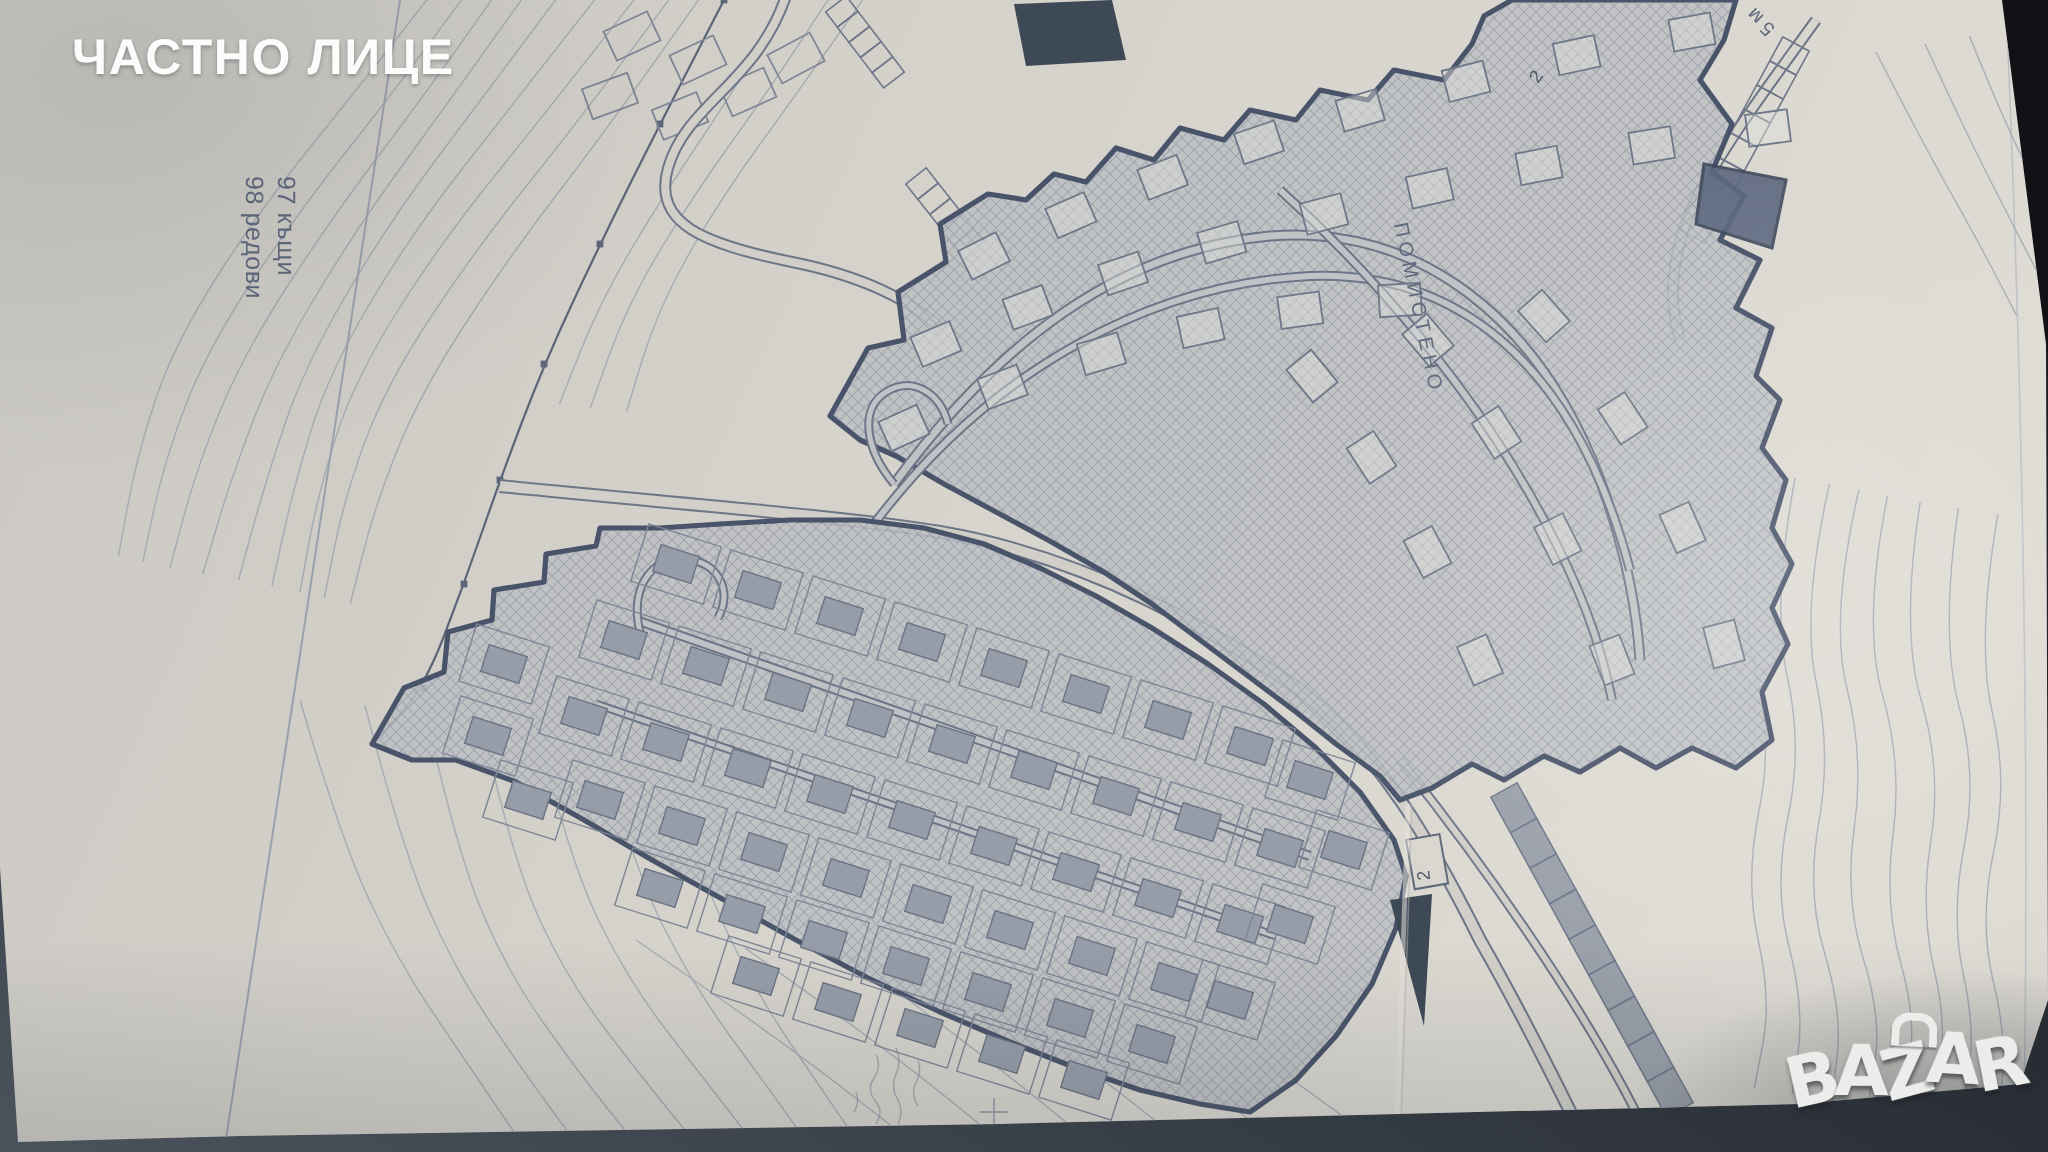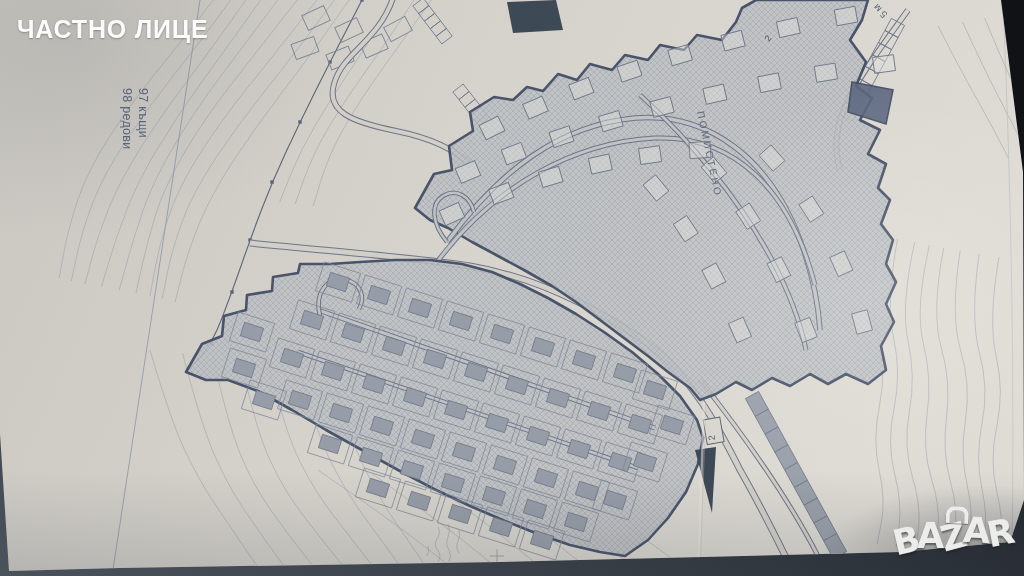--- a/index.html
+++ b/index.html
@@ -1,19 +1,19 @@
 <!DOCTYPE html>
 <html><head>
 <meta charset="utf-8">
 <style>
   html,body{margin:0;padding:0;background:#000;}
   .photo{position:relative;width:1024px;height:576px;overflow:hidden;
          font-family:"Liberation Sans",sans-serif;background:#2a3038;}
   .photo svg{position:absolute;left:0;top:0;}
-  .watermark{position:absolute;left:17px;top:15px;font-size:25px;font-weight:bold;
+  .watermark{position:absolute;left:36px;top:15px;font-size:25px;font-weight:bold;
              color:#fcfcfc;letter-spacing:.8px;
              text-shadow:0 1px 2px rgba(0,0,0,.28);white-space:nowrap;}
   .note{position:absolute;left:151px;top:88px;transform:rotate(90deg);
         transform-origin:0 0;color:#4d5870;font-size:12.5px;line-height:16px;
         letter-spacing:.3px;opacity:.88;white-space:nowrap;}
   .logo{position:absolute;left:893px;top:516px;transform:rotate(-6deg);
         font-family:"DejaVu Sans",sans-serif;font-weight:bold;font-size:35px;
         color:#ececeb;white-space:nowrap;}
   .logo span.ltr{display:inline-block;margin-right:-3px;
         text-shadow:0 2px 2px rgba(25,28,33,.55),0 0 1px rgba(255,255,255,.6);}

